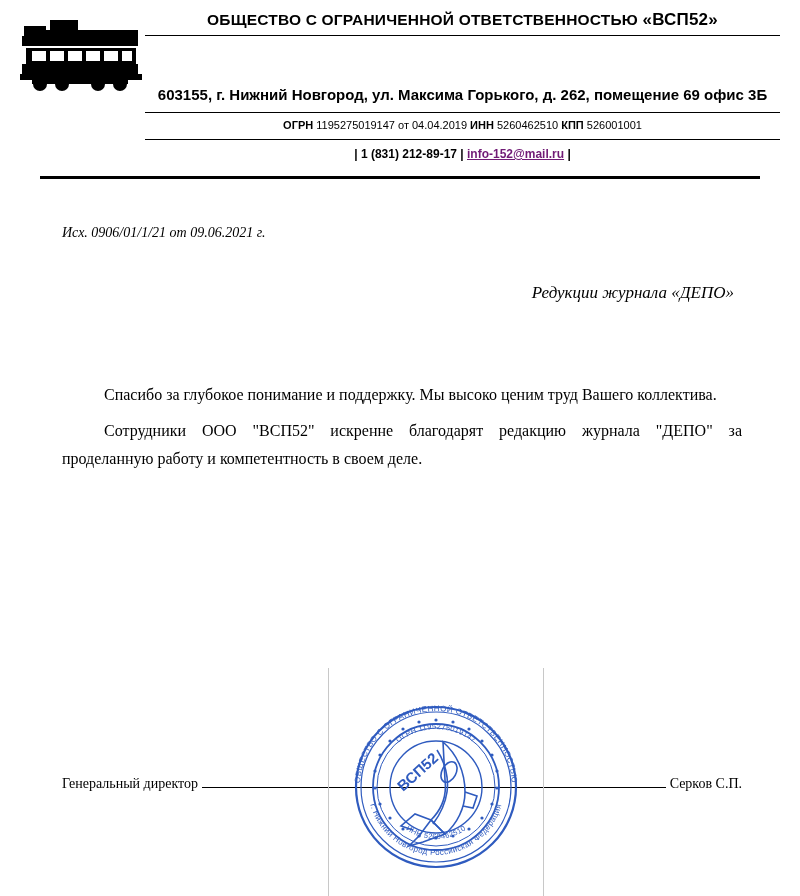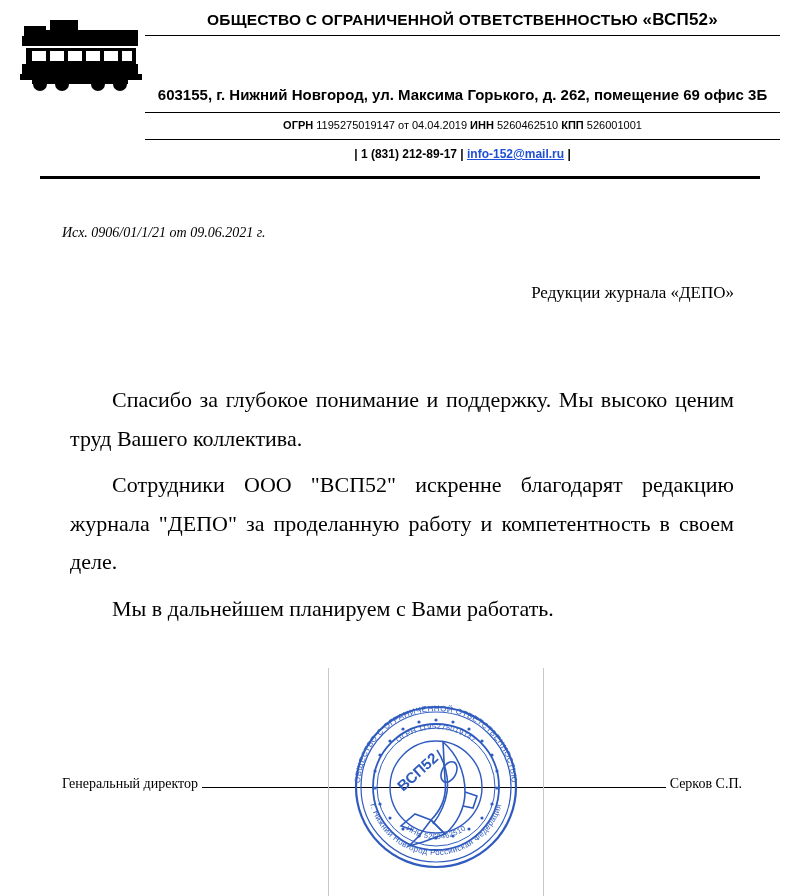--- a/index.html
+++ b/index.html
@@ -61,49 +61,50 @@
     text-align: center;
   }
   .reg-line b { font-weight: bold; }
   .reg-line span.num { font-weight: normal; }
   .contact {
     font-size: 12px;
     font-weight: bold;
     padding: 4px 0 3px 0;
   }
   .contact a {
-    color: #1d4ed8;
+    color: #701a75;
     text-decoration: underline;
   }
   .thick-rule {
     margin: 12px 40px 0 40px;
     border-top: 3px solid #000;
   }
 
   
   .content {
     padding: 0 58px 0 62px;
   }
   .outgoing {
     margin-top: 46px;
     font-style: italic;
     font-size: 14px;
   }
   .addressee {
     margin-top: 42px;
     text-align: right;
+    font-style: italic;
     font-size: 17px;
     padding-right: 8px;
   }
   .para {
     text-align: justify;
     text-indent: 42px;
-    font-size: 22px;
+    font-size: 16px;
     line-height: 1.75;
-    margin: 8px;
+    margin: 0;
   }
   .para.first { margin-top: 78px; }
   .para.second { margin-top: 8px; }
   .para.third { margin-top: 8px; }
 
   
   .sign-row {
     position: absolute;
     left: 62px;
     right: 58px;
@@ -201,21 +202,20 @@
 <div class="thick-rule"></div>
 
 <div class="content">
 
   <div class="outgoing">Исх. 0906/01/1/21 от 09.06.2021 г.</div>
 
   <div class="addressee">Редукции журнала «ДЕПО»</div>
 
   <p class="para first">Спасибо за глубокое понимание и поддержку. Мы высоко ценим труд Вашего коллектива.</p>
   <p class="para second">Сотрудники ООО "ВСП52" искренне благодарят редакцию журнала "ДЕПО"  за проделанную работу и компетентность в своем деле.</p>
-  <p class="para third">Мы в дальнейшем планируем с Вами работать.</p>
 </div>
 
 <div class="sign-row">
   <span class="sign-title">Генеральный директор</span>
   <span class="sign-line"></span>
   <span class="sign-name">Серков С.П.</span>
 </div>
 
 <div class="stamp-box">
   <div class="stamp">

